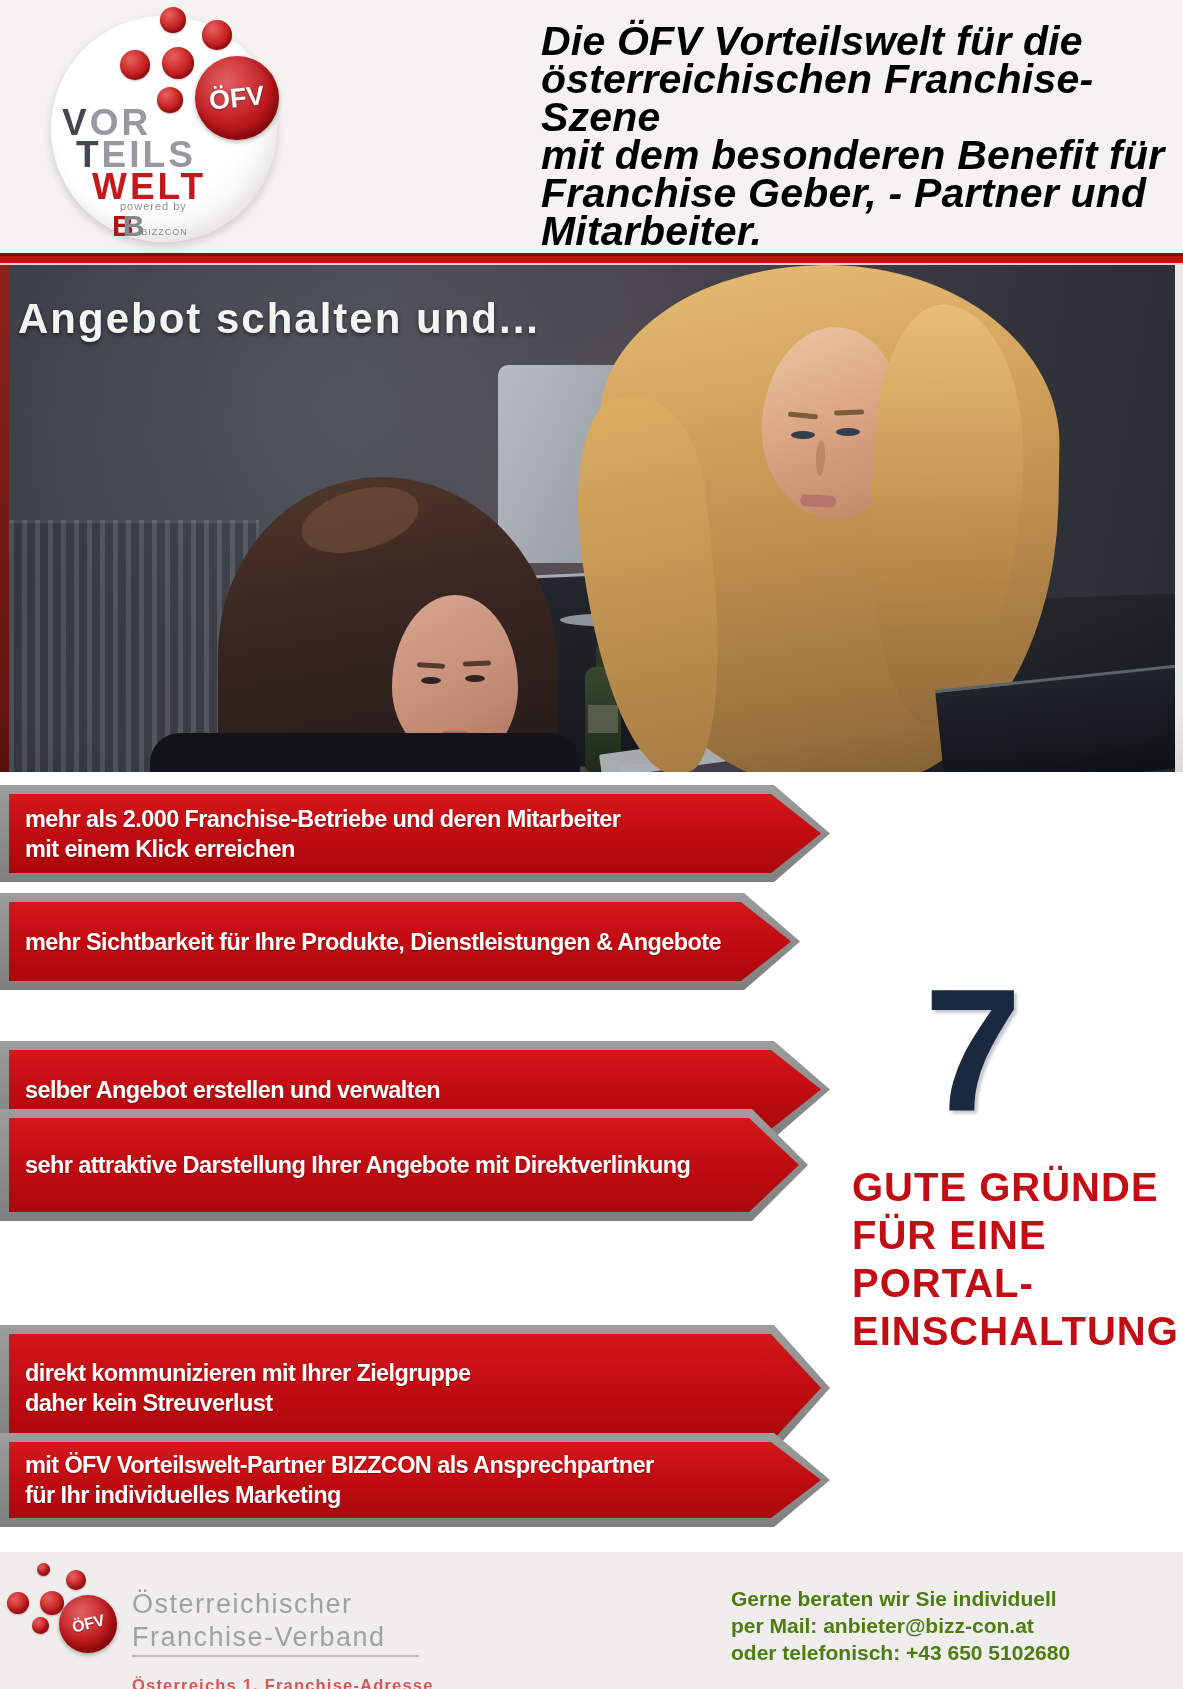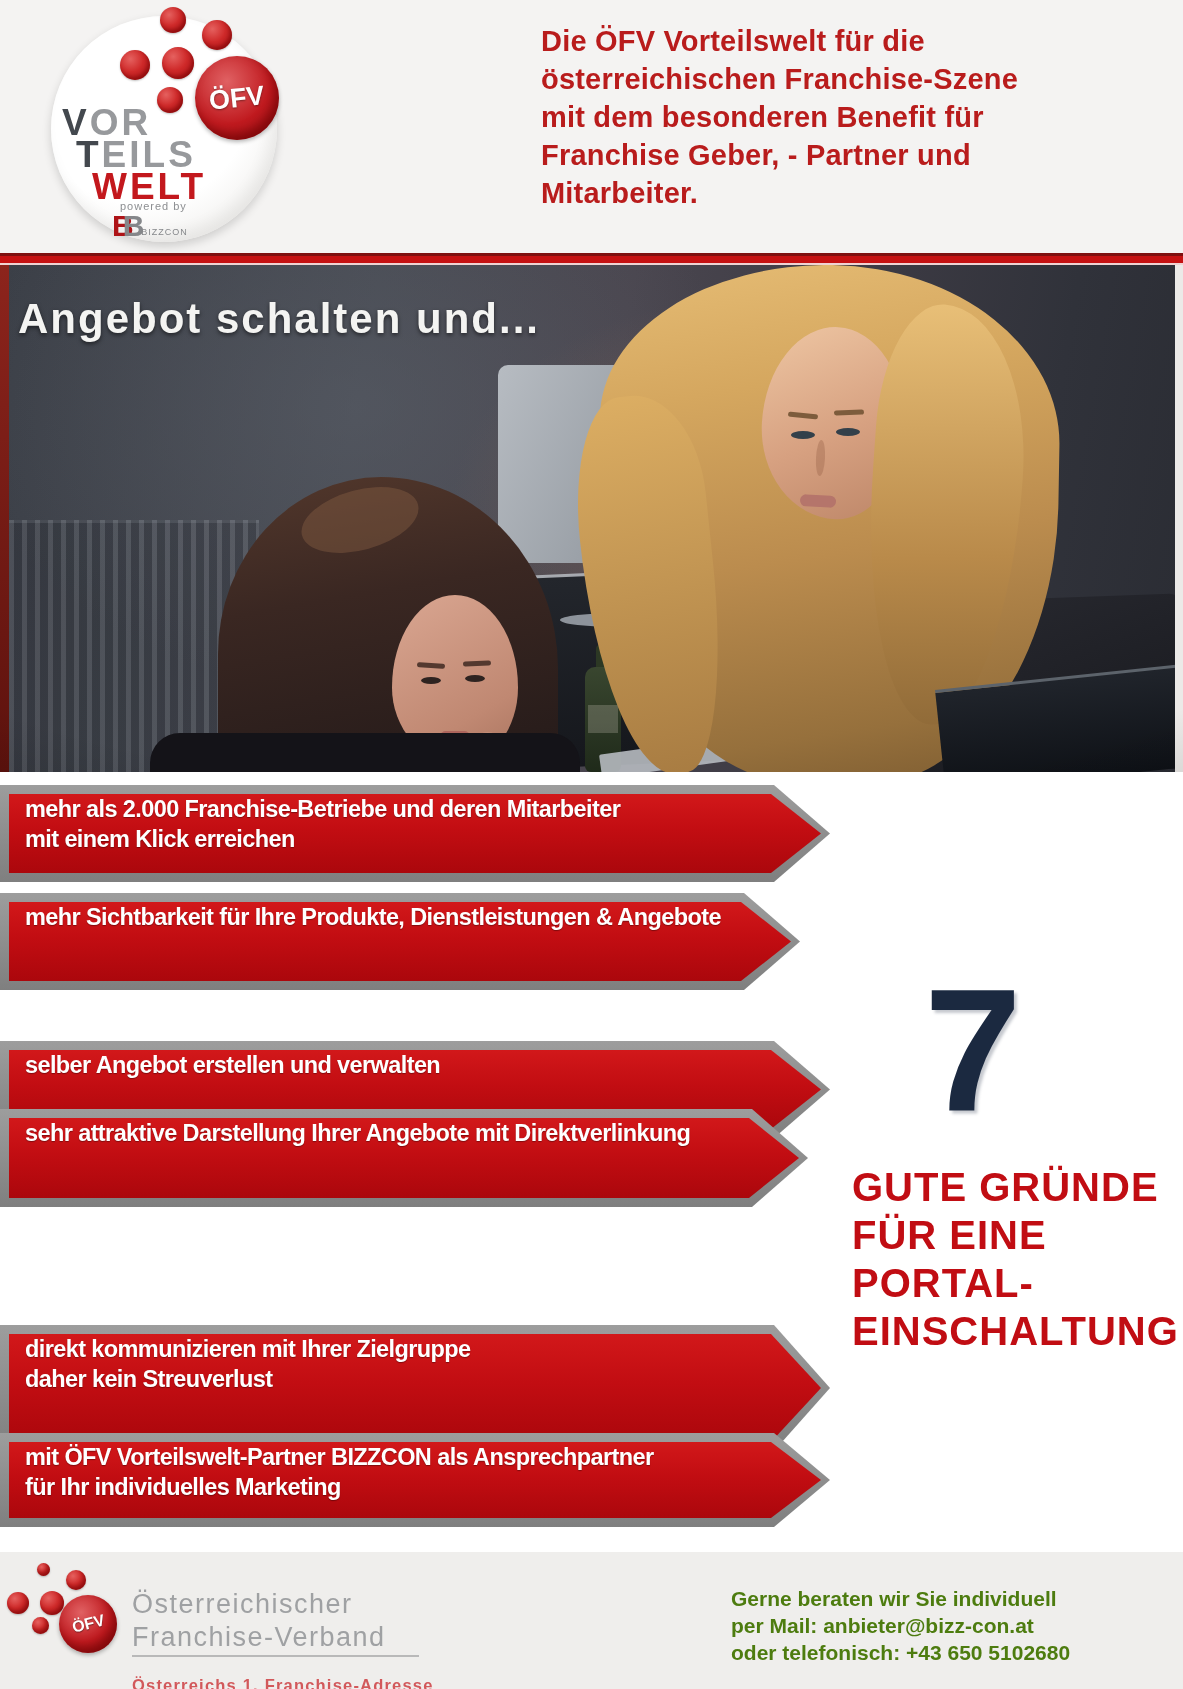--- a/index.html
+++ b/index.html
@@ -1,22 +1,22 @@
 <!DOCTYPE html>
 <html><head>
 <meta charset="utf-8">
 <style>
   html,body{margin:0;padding:0;background:#fff;}
   .page{position:relative;width:1183px;height:1689px;background:#fff;overflow:hidden;
         font-family:"Liberation Sans",sans-serif;}
 
   
   .header{position:absolute;left:0;top:0;width:1183px;height:253px;background:#f4f3f2;}
-  .headline{position:absolute;left:541px;top:22px;color:#b91c1c;font-size:29px;
-            font-weight:bold;line-height:38px;letter-spacing:.2px;}
+  .headline{position:absolute;left:541px;top:22px;color:#000000;font-size:41px;
+            font-weight:bold;line-height:38px;letter-spacing:.2px;font-style:italic;}
   .logo-circle{position:absolute;left:51px;top:16px;width:226px;height:226px;border-radius:50%;
       background:radial-gradient(circle at 40% 35%, #ffffff 55%, #f2f1ef 78%, #e0dfdd 100%);
       box-shadow:0 4px 10px rgba(0,0,0,.16), inset -6px -8px 14px rgba(0,0,0,.05);}
   .dot{position:absolute;border-radius:50%;
       background:radial-gradient(circle at 35% 30%, #e5615f 0%, #cf2a2a 45%, #a90e13 100%);
       box-shadow:inset -2px -3px 4px rgba(110,0,0,.55), 0 1px 2px rgba(0,0,0,.25);}
   .oefv-ball{position:absolute;border-radius:50%;display:flex;align-items:center;justify-content:center;
       background:radial-gradient(circle at 38% 30%, #e06163 0%, #c01a1f 55%, #8d0a0f 100%);
       box-shadow:inset -4px -6px 10px rgba(100,0,0,.55), 0 2px 4px rgba(0,0,0,.3);
       color:#fff;font-weight:bold;}
@@ -44,27 +44,27 @@
       background:radial-gradient(120% 105% at 50% 42%, rgba(0,0,0,0) 60%, rgba(0,0,0,.32) 100%);}
   .caption{position:absolute;left:18px;top:30px;z-index:6;color:#f4f4f2;font-weight:bold;
       font-size:42px;letter-spacing:2px;text-shadow:0 2px 4px rgba(0,0,0,.55);}
 
   
   .banner{position:absolute;left:0;}
   .banner .gray{position:absolute;inset:0;background:linear-gradient(#9d9d9d,#7f7f7f);
       clip-path:polygon(0 0, calc(100% - 56px) 0, 100% 50%, calc(100% - 56px) 100%, 0 100%);}
   .banner .red{position:absolute;inset:9px;background:linear-gradient(#d2181a 0%,#c20d12 45%,#ab070c 100%);
       clip-path:polygon(0 0, calc(100% - 50px) 0, 100% 50%, calc(100% - 50px) 100%, 0 100%);
-      display:flex;flex-direction:column;justify-content:flex-start;box-sizing:border-box;
+      display:flex;flex-direction:column;justify-content:center;box-sizing:border-box;
       padding-left:16px;padding-right:10px;color:#fff;font-weight:bold;font-size:23.5px;
       line-height:30px;letter-spacing:-0.6px;text-shadow:0 1px 1px rgba(0,0,0,.35);}
   .b1{top:785px;width:830px;height:97px;}
   .b2{top:893px;width:800px;height:97px;}
   .b3{top:1001px;width:830px;height:97px;margin-top:40px;}
-  .b4{top:1109px;width:808px;height:98px;}
+  .b4{top:1109px;width:808px;height:112px;}
   .b5{top:1217px;width:808px;height:97px;}
   .b6{top:1325px;width:830px;height:126px;}
   .b7{top:1433px;width:830px;height:94px;}
 
   
   .big7{position:absolute;left:868px;top:962px;width:210px;text-align:center;
       font-size:175px;font-weight:bold;line-height:1;color:#1b2940;
       text-shadow:3px 3px 3px rgba(27,41,64,.25);}
   .reasons{position:absolute;left:852px;top:1163px;width:340px;color:#c10d13;
       font-size:40px;font-weight:bold;line-height:1.2;letter-spacing:1px;}

